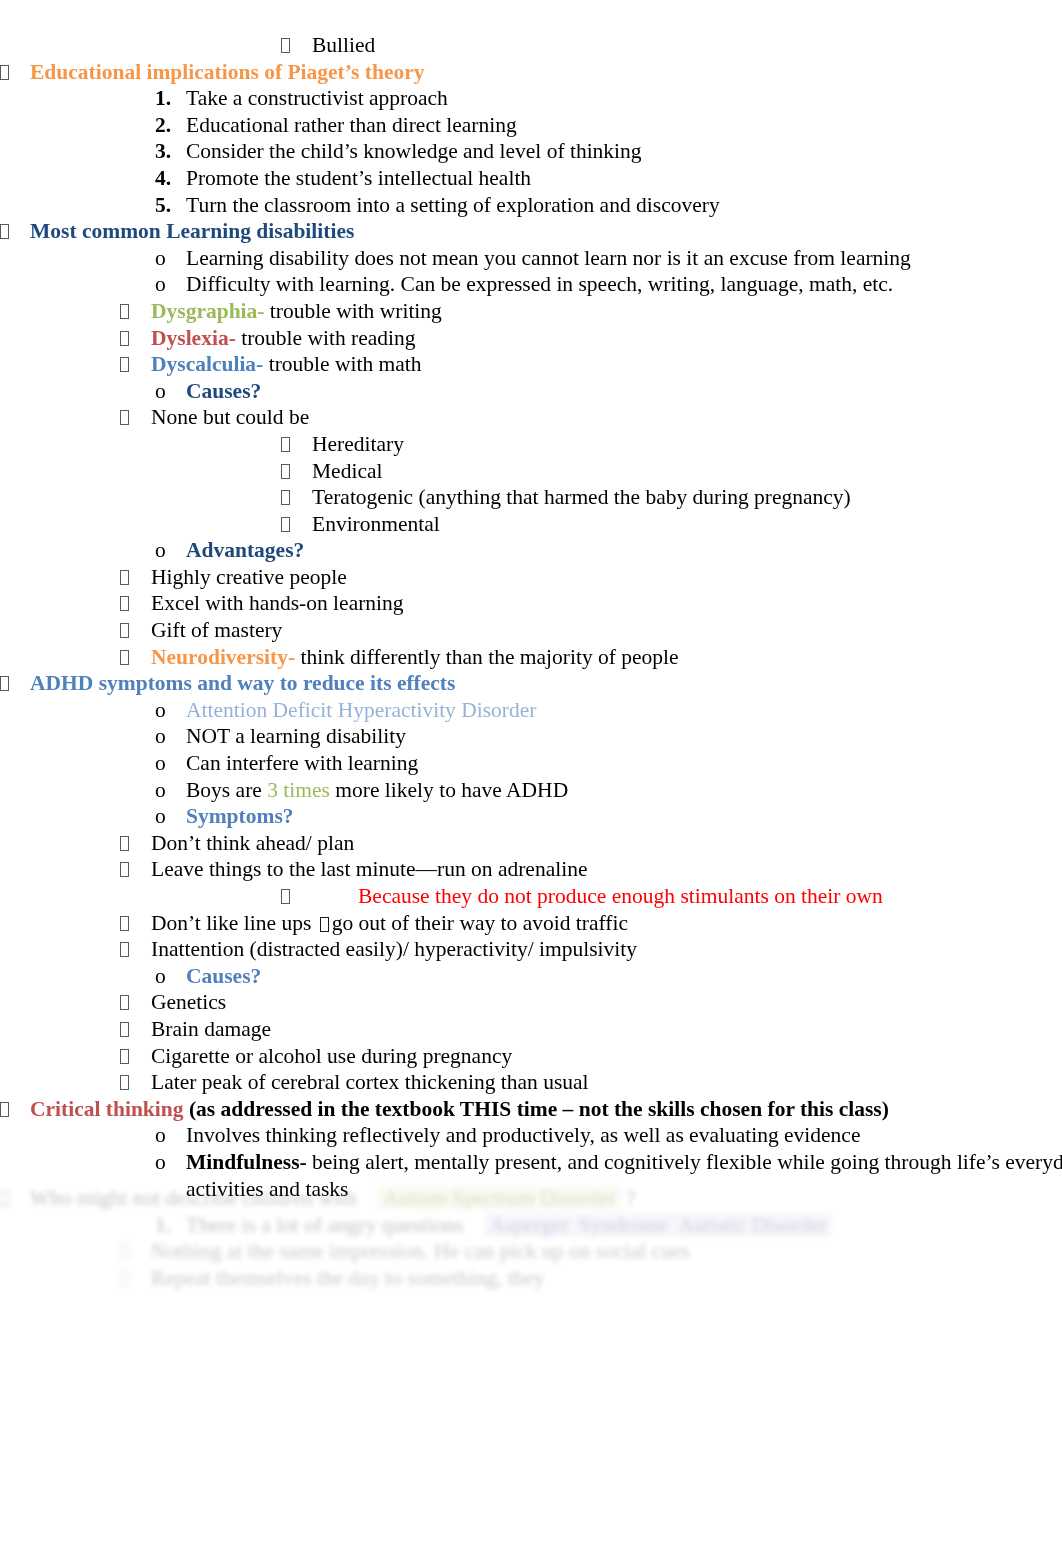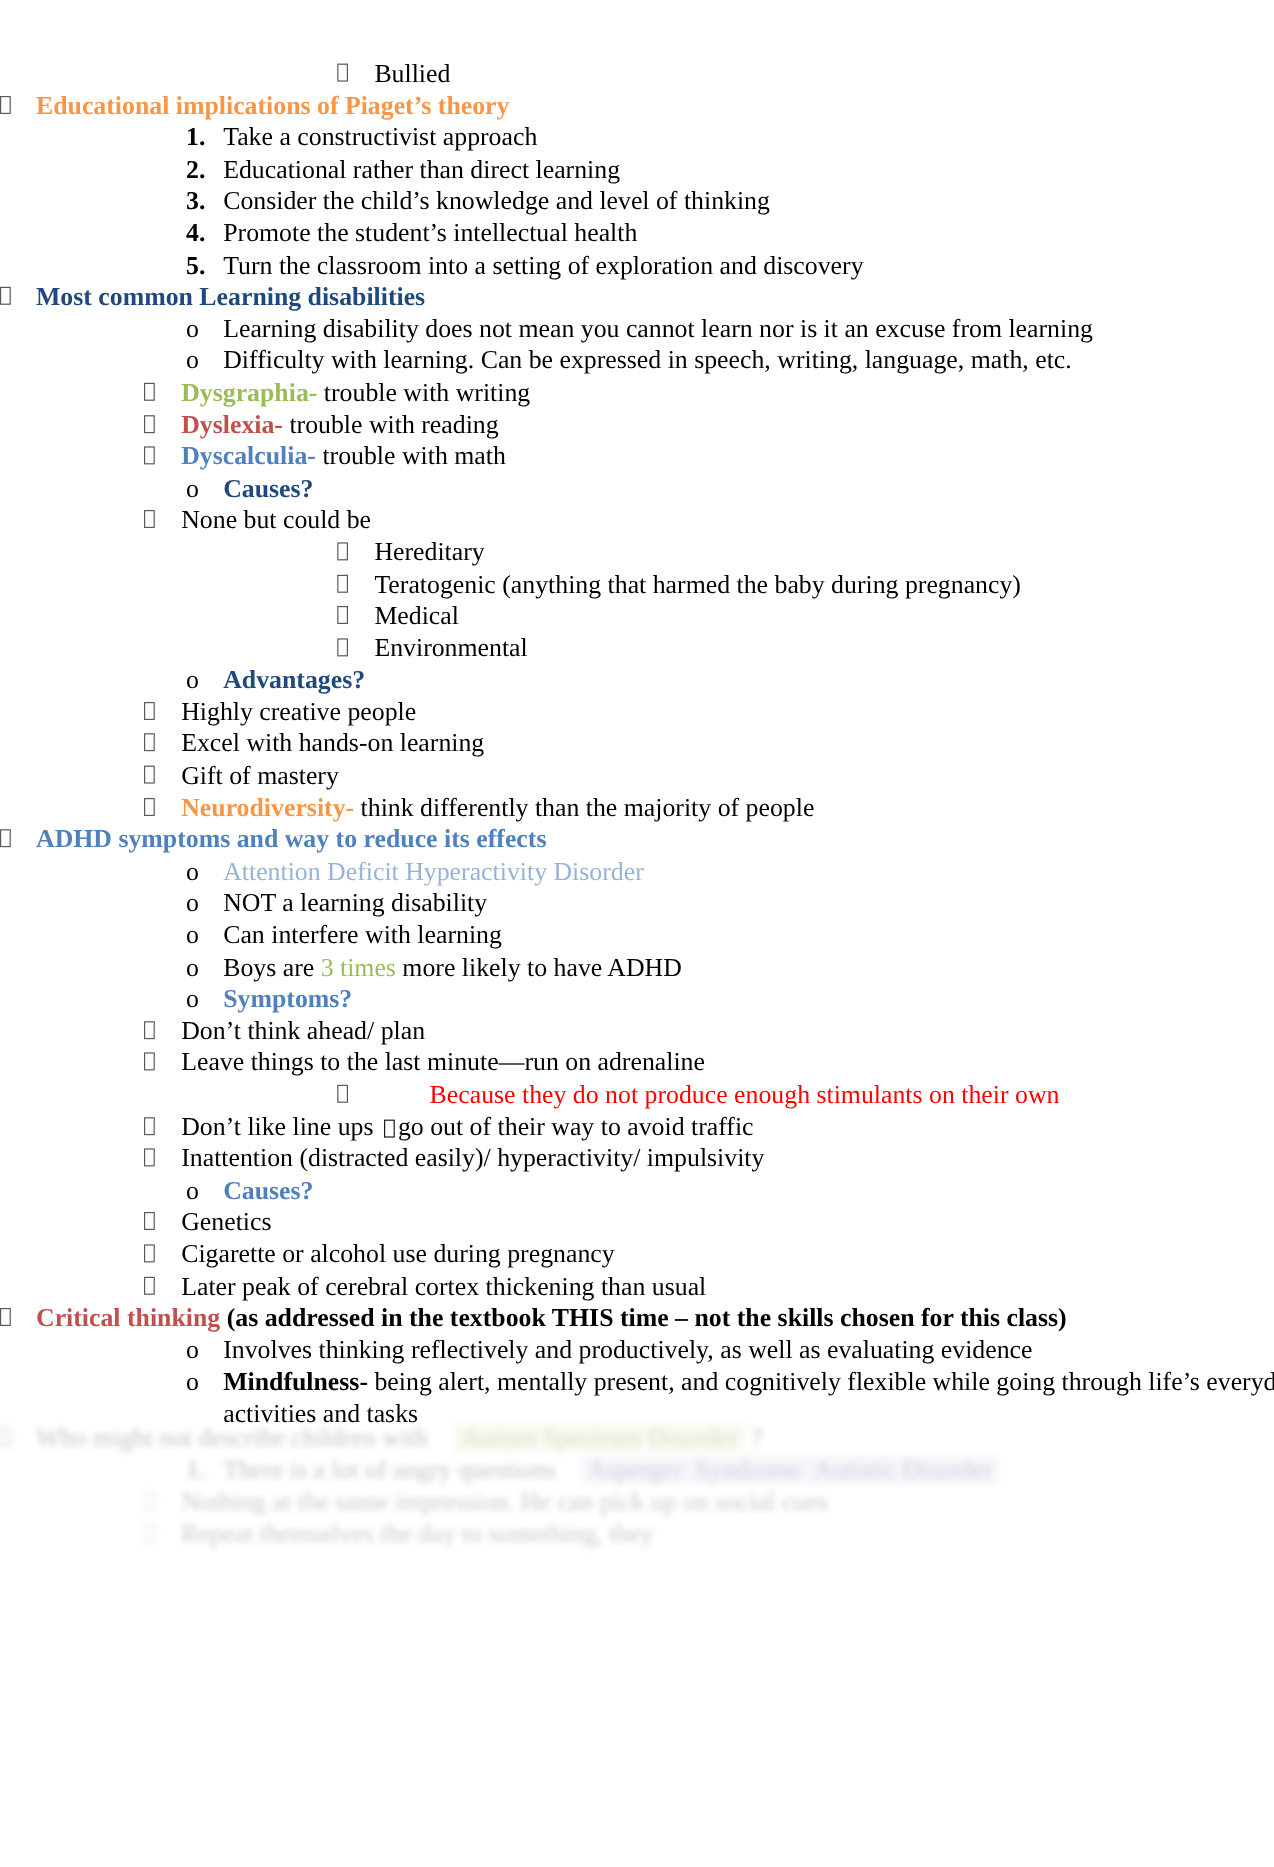--- a/index.html
+++ b/index.html
@@ -21,21 +21,21 @@
     left: 0;
     top: 0;
     width: 1062px;
     height: 1556px;
     background: #ffffff;
   }
 
   .doc-body {
     position: absolute;
     left: 0;
-    top: 48px;
+    top: 32px;
     width: 1062px;
   }
 
   
   .line {
     display: flex;
     align-items: flex-start;
     font-size: 21.5px;
     line-height: 26.6px;
     white-space: nowrap;
@@ -199,28 +199,28 @@
     <div class="line lv3">
       <span class="marker"><span class="glyphbox"></span></span>
       <span class="txt">None but could be</span>
     </div>
     <div class="line lv4">
       <span class="marker"><span class="glyphbox"></span></span>
       <span class="txt">Hereditary</span>
     </div>
     <div class="line lv4">
       <span class="marker"><span class="glyphbox"></span></span>
+      <span class="txt">Medical</span>
+    </div>
+    <div class="line lv4">
+      <span class="marker"><span class="glyphbox"></span></span>
       <span class="txt">Teratogenic (anything that harmed the baby during pregnancy)</span>
     </div>
     <div class="line lv4">
       <span class="marker"><span class="glyphbox"></span></span>
-      <span class="txt">Medical</span>
-    </div>
-    <div class="line lv4">
-      <span class="marker"><span class="glyphbox"></span></span>
       <span class="txt">Environmental</span>
     </div>
 
     <div class="line lv2">
       <span class="marker marker-o">o</span>
       <span class="txt b c-navy">Advantages?</span>
     </div>
     <div class="line lv3">
       <span class="marker"><span class="glyphbox"></span></span>
       <span class="txt">Highly creative people</span>
@@ -285,20 +285,24 @@
       <span class="txt">Inattention (distracted easily)/ hyperactivity/ impulsivity</span>
     </div>
 
     <div class="line lv2">
       <span class="marker marker-o">o</span>
       <span class="txt b c-blue">Causes?</span>
     </div>
     <div class="line lv3">
       <span class="marker"><span class="glyphbox"></span></span>
       <span class="txt">Genetics</span>
+    </div>
+    <div class="line lv3">
+      <span class="marker"><span class="glyphbox"></span></span>
+      <span class="txt">Brain damage</span>
     </div>
     <div class="line lv3">
       <span class="marker"><span class="glyphbox"></span></span>
       <span class="txt">Cigarette or alcohol use during pregnancy</span>
     </div>
     <div class="line lv3">
       <span class="marker"><span class="glyphbox"></span></span>
       <span class="txt">Later peak of cerebral cortex thickening than usual</span>
     </div>
 

